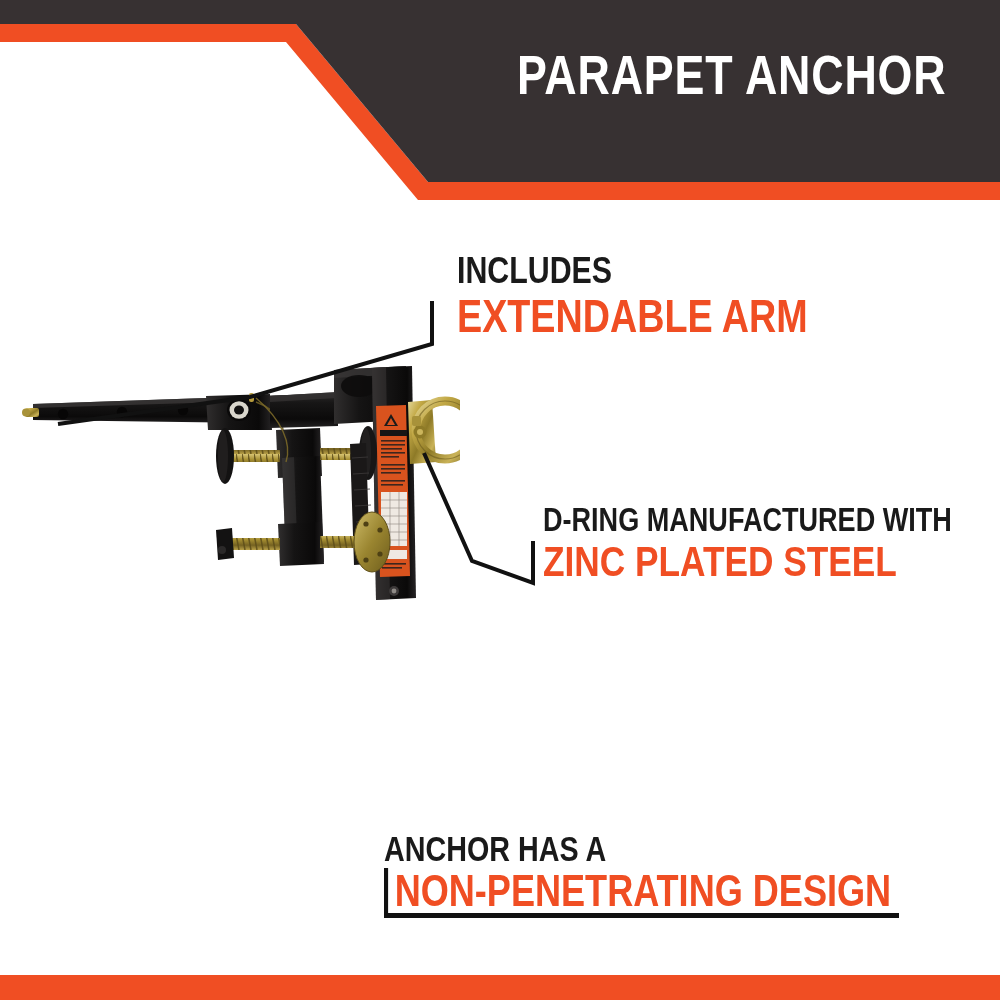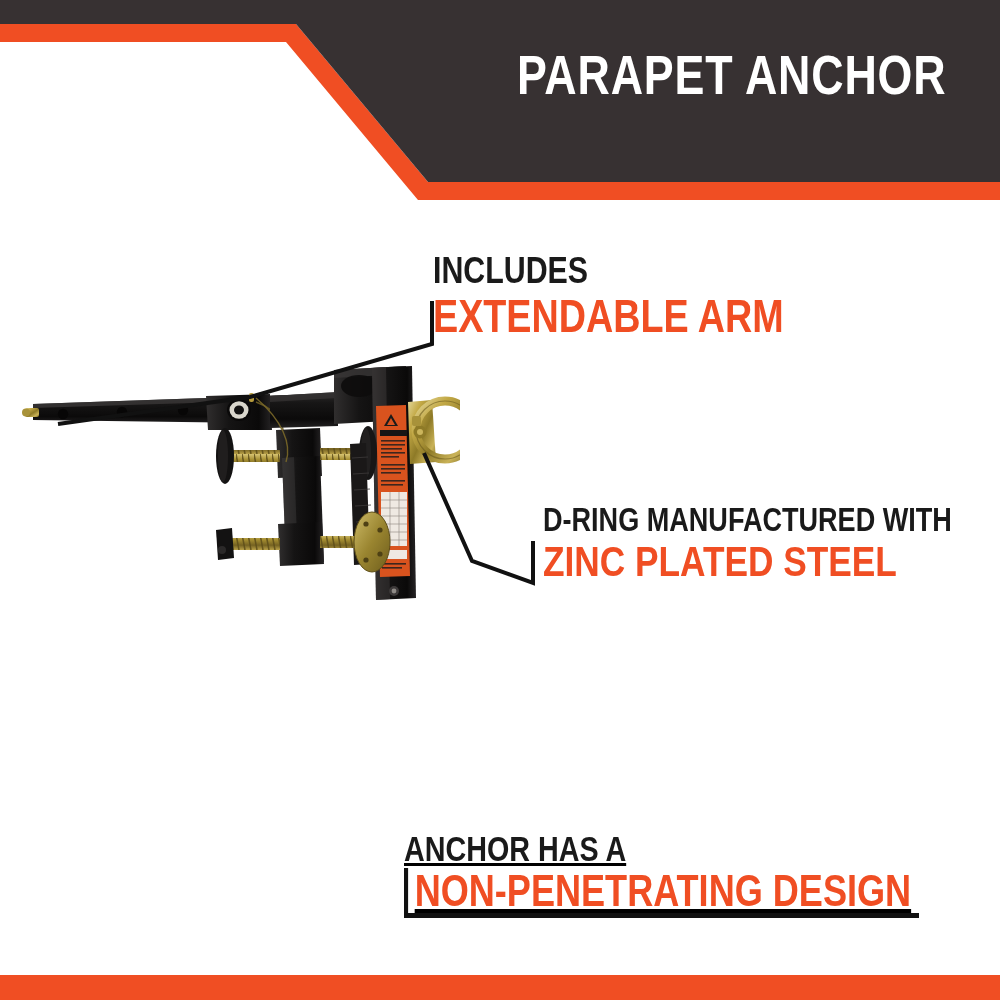--- a/index.html
+++ b/index.html
@@ -71,21 +71,21 @@
   }
   .callout .line-bottom {
     font-family: "Liberation Sans Narrow", "Liberation Sans", sans-serif;
     font-weight: bold;
     color: #f04e23;
     white-space: nowrap;
     transform: scaleX(0.82);
     transform-origin: left center;
   }
 
-  #callout-arm { left: 433px; top: 252px; }
+  #callout-arm { left: 457px; top: 252px; }
   #callout-arm .line-top { font-size: 37px; line-height: 38px; }
   #callout-arm .line-bottom { font-size: 46px; line-height: 48px; margin-top: 2px; }
 
   #callout-dring { left: 543px; top: 503px; }
   #callout-dring .line-top { font-size: 33px; line-height: 34px; }
   #callout-dring .line-bottom { font-size: 43px; line-height: 45px; margin-top: 2px; }
 
   
   .feature {
     position: absolute;
@@ -125,26 +125,25 @@
   }
   #feature-reusable .f-top { margin-left: -8px; }
   #feature-reusable .f-bottom {
     border-left: 5px solid #111111;
     margin-left: -8px;
     padding-left: 8px;
     box-sizing: border-box;
   }
 
   #feature-nonpen {
-    left: 404px;
+    left: 384px;
     top: 830px;
     width: 515px;
     height: 88px;
     border-left: none;
-    text-decoration: underline;
   }
   #feature-nonpen .f-top { margin-left: -8px; }
   #feature-nonpen .f-bottom {
     border-left: 5px solid #111111;
     margin-left: -8px;
     padding-left: 8px;
     box-sizing: border-box;
   }
 
   

